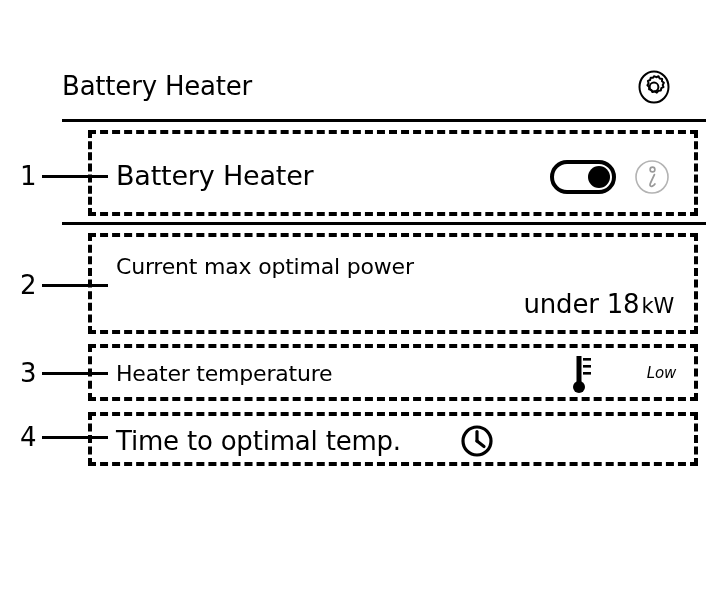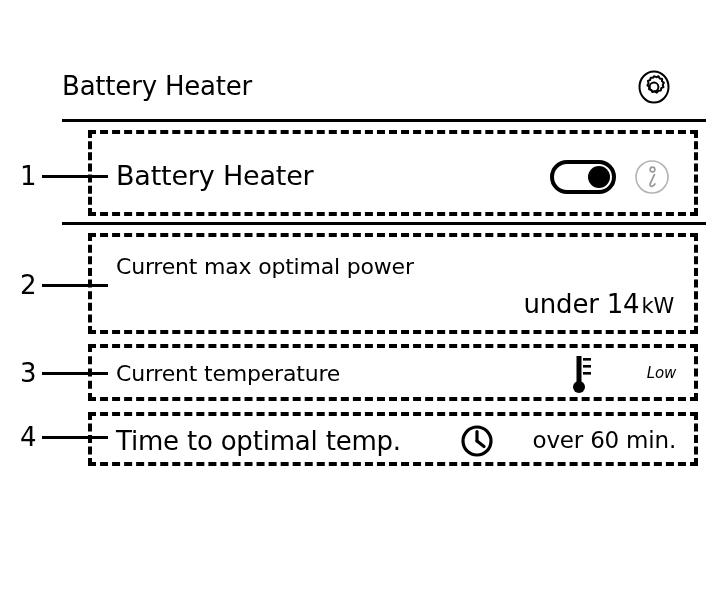--- a/index.html
+++ b/index.html
@@ -266,26 +266,26 @@
       <path d="M24.4 19.6 c0 0 -3.6 7.6 -4.2 9.2 c-0.7 1.9 0.6 2.9 2.1 2.4 c1.1 -0.4 2.0 -1.3 2.6 -2.2" fill="none" stroke="#9a9a9a" stroke-width="1.8" stroke-linecap="round"></path>
     </svg>
   </div>
 </div>
 
 <div id="row1-rule-bottom"></div>
 
 <div class="panel" id="row-power">
   <div id="row-power-label">Current max optimal power</div>
   <div id="row-power-value">
-    <span>under 14</span><span class="unit">kW</span>
+    <span>under 18</span><span class="unit">kW</span>
   </div>
 </div>
 
 <div class="panel" id="row-temp">
-  <div id="row-temp-label">Current temperature</div>
+  <div id="row-temp-label">Heater temperature</div>
 
   <div id="thermometer-icon">
     <svg viewBox="0 0 24 44" width="24" height="44" aria-hidden="true">
       <rect x="6.5" y="3" width="5" height="28" fill="#000"></rect>
       <circle cx="9" cy="34" r="6" fill="#000"></circle>
       <rect x="13" y="5" width="8" height="2.6" fill="#000"></rect>
       <rect x="13" y="12" width="8" height="2.6" fill="#000"></rect>
       <rect x="13" y="19" width="8" height="2.6" fill="#000"></rect>
     </svg>
   </div>
@@ -297,21 +297,20 @@
   <div id="row-time-label">Time to optimal temp.</div>
 
   <div id="clock-icon">
     <svg viewBox="0 0 34 34" width="34" height="34" aria-hidden="true">
       <circle cx="17" cy="17" r="14" fill="none" stroke="#000" stroke-width="3.2"></circle>
       <line x1="17" y1="17" x2="17" y2="7.5" stroke="#000" stroke-width="3.2" stroke-linecap="round"></line>
       <line x1="17" y1="17" x2="24" y2="22.5" stroke="#000" stroke-width="3.2" stroke-linecap="round"></line>
     </svg>
   </div>
 
-  <div id="row-time-value">over 60 min.</div>
 </div>
 
 <div class="callout" id="callout-1">
   <span class="callout-number">1</span>
   <span class="callout-line"></span>
 </div>
 <div class="callout" id="callout-2">
   <span class="callout-number">2</span>
   <span class="callout-line"></span>
 </div>

